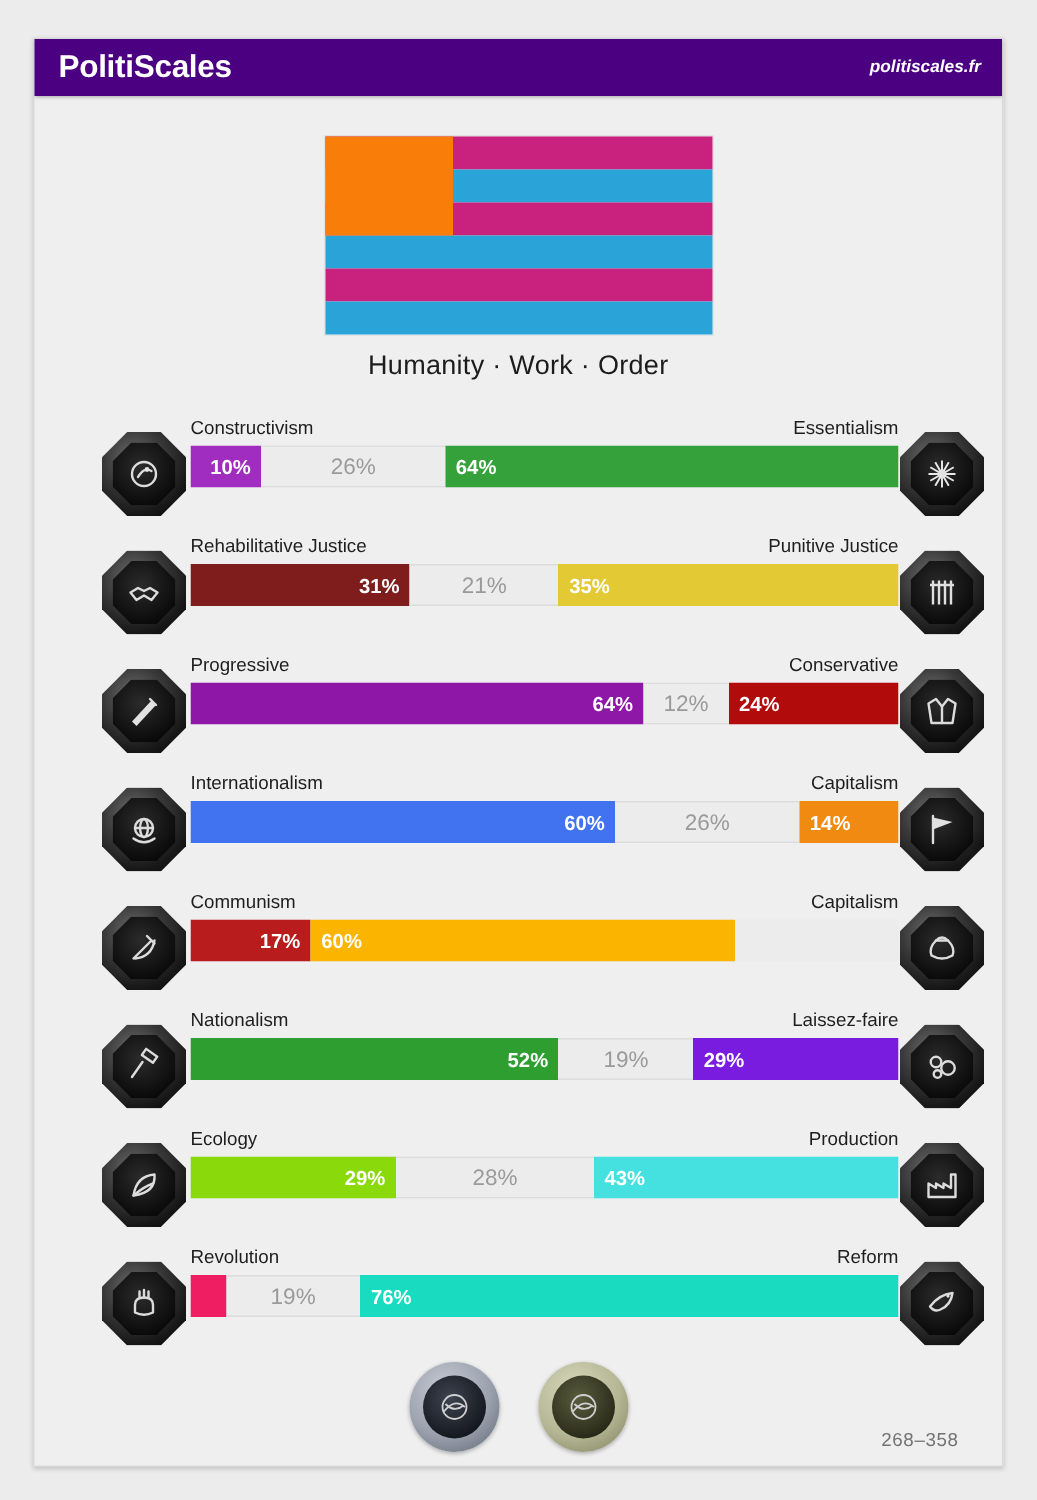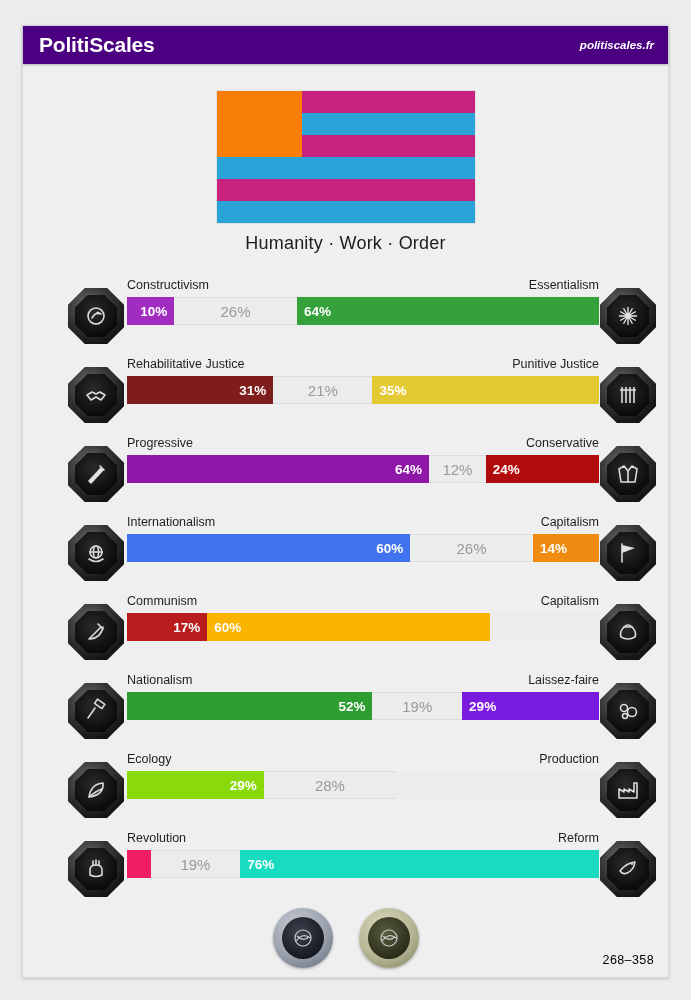--- a/index.html
+++ b/index.html
@@ -171,23 +171,23 @@
   }
   .badge-a { background: radial-gradient(circle at 40% 32%, #c9cdd6 0%, #9aa1ad 55%, #5d6472 100%); }
   .badge-a .badge-inner { background: radial-gradient(circle at 42% 36%, #3d4350 0%, #14171d 75%, #05070a 100%); }
   .badge-b { background: radial-gradient(circle at 40% 32%, #d8d9bf 0%, #b5b693 55%, #7c7d5d 100%); }
   .badge-b .badge-inner { background: radial-gradient(circle at 42% 36%, #5a5c3e 0%, #2a2c1a 72%, #101207 100%); }
   .badge-inner svg { display: block; }
 
   
   .footer {
     position: absolute;
-    right: 14px; bottom: 10px;
+    right: 29px; bottom: 10px;
     font-size: 12.5px;
-    color: #000000;
+    color: #737373;
     letter-spacing: 0.4px;
   }
 </style>
 </head>
 <body>
 
 <div id="root">
   <div class="card">
 
     <div class="header" style="background: rgb(75, 0, 130);">
@@ -436,20 +436,21 @@
               </div>
             </div>
           </div>
           <div class="axis-labels">
             <span>Ecology</span>
             <span>Production</span>
           </div>
           <div class="bar">
             <div class="seg seg-left" style="width:29%;background:#8ada0b">29%</div>
             <div class="seg seg-mid" style="width:28%">28%</div>
+            <div class="seg seg-right" style="width:43%;background:#45e0e0">43%</div>
           </div>
         </div>
         <div class="axis-row">
           <div class="medal left">
             <div class="octa">
               <div class="octa-inner">
                 <svg width="26" height="26" viewBox="0 0 26 26">
                   <path d="M7 14 q0 -5 6 -5 q6 0 6 5 v5 q-6 3 -12 0z" stroke="#dcdcdc" fill="none" stroke-width="1.6" stroke-linecap="round" stroke-linejoin="round"></path>
                   <path d="M10 9 V5 M13 9 V4 M16 9 V5" stroke="#dcdcdc" fill="none" stroke-width="1.6" stroke-linecap="round" stroke-linejoin="round"></path>
                 </svg>

